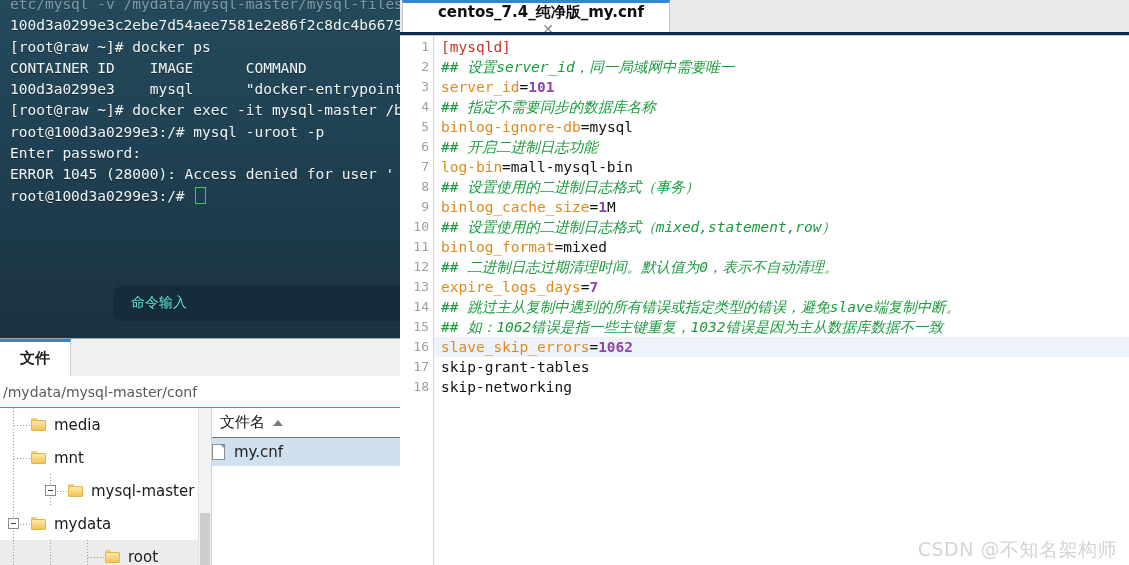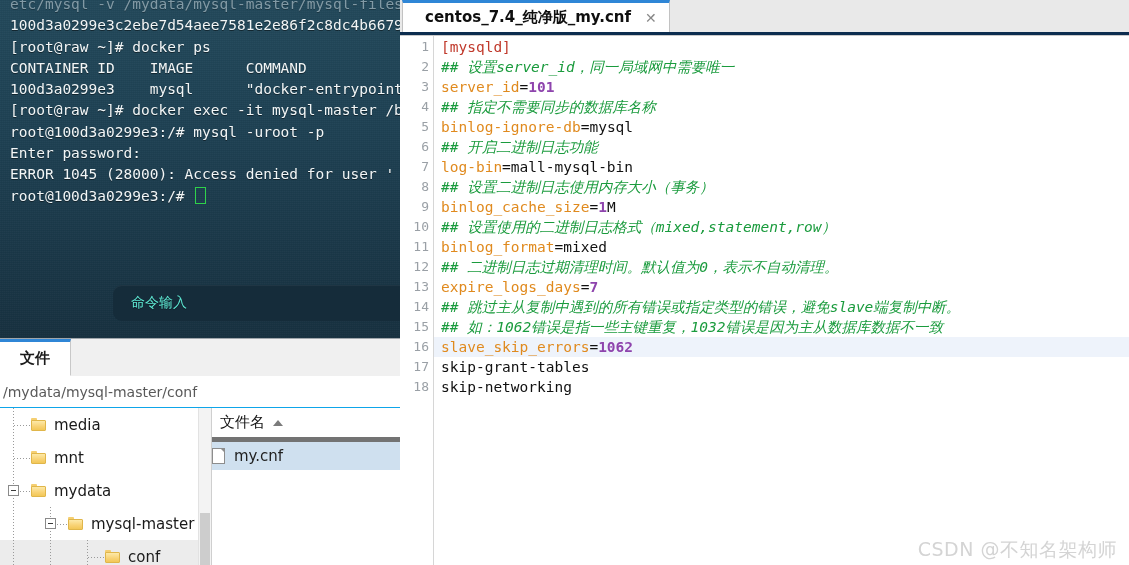--- a/index.html
+++ b/index.html
@@ -150,21 +150,21 @@
   #tree-thumb{
     position:absolute;left:1px;width:10px;top:105px;height:56px;background:#cdcdcd;
   }
 
   
   #list-pane{
     position:absolute;left:212px;top:0;width:188px;height:158px;background:#fff;overflow:hidden;
   }
   #list-header{
     height:29px;display:flex;align-items:center;
-    border-bottom:5px solid #737373;background:#ffffff;padding-left:8px;
+    border-bottom:1px solid #737373;background:#ffffff;padding-left:8px;
   }
   #list-header-label{
     font-size:15px;color:#111;
     font-family:"DejaVu Sans","Liberation Sans",sans-serif;
   }
   #sort-arrow{
     width:0;height:0;margin-left:8px;
     border-left:5px solid transparent;border-right:5px solid transparent;
     border-bottom:6px solid #7b7b7b;
   }
@@ -185,21 +185,21 @@
 
   
   #editor-col{position:absolute;left:400px;top:0;width:729px;height:565px;background:#fff;}
   #ed-tabbar{
     position:absolute;left:0;top:0;width:729px;height:32px;background:#e9e9e9;
   }
   #ed-tab{
     position:absolute;left:2px;top:0;height:32px;
     background:#ffffff;border-top:3px solid #2f86d6;
     border-left:1px solid #c2c2c2;border-right:1px solid #c2c2c2;
-    display:flex;align-items:center;box-sizing:border-box;padding:0 12px 0 22px;
+    display:flex;align-items:center;box-sizing:border-box;padding:0 12px 0 22px;flex-direction:column;
   }
   #ed-tab-label{
     font-size:15px;font-weight:bold;color:#0f0f0f;white-space:nowrap;
     font-family:"DejaVu Sans","Liberation Sans",sans-serif;
   }
   #ed-tab-close{
     margin-left:14px;font-size:14px;color:#888;line-height:1;
     font-family:"DejaVu Sans","Liberation Sans",sans-serif;
   }
   #ed-tab-underline{
@@ -283,49 +283,49 @@
                 <div class="tw-dots" style="left: 13px;"></div>
                 <div class="tw-hdot" style="left: 14px; width: 16px;"></div>
                 <div class="folder" style="left: 31px;">
                   <span class="tabf"></span>
                   <span class="body"></span>
                 </div>
                 <span class="tree-label" style="left: 54px;">mnt</span>
               </div>
               <div class="tree-row">
                 <div class="tw-dots" style="left: 13px;"></div>
-                <div class="tw-hdot" style="left: 14px; width: 16px;"></div>
-                <div class="toggle" style="left: 8px;"></div>
-                <div class="folder" style="left: 31px;">
-                  <span class="tabf"></span>
-                  <span class="body"></span>
-                </div>
-                <span class="tree-label" style="left: 54px;">mydata</span>
-              </div>
-              <div class="tree-row">
-                <div class="tw-dots" style="left: 13px;"></div>
                 <div class="tw-dots" style="left: 50px;"></div>
                 <div class="tw-hdot" style="left: 51px; width: 16px;"></div>
                 <div class="toggle" style="left: 45px;"></div>
                 <div class="folder" style="left: 68px;">
                   <span class="tabf"></span>
                   <span class="body"></span>
                 </div>
                 <span class="tree-label" style="left: 91px;">mysql-master</span>
+              </div>
+              <div class="tree-row">
+                <div class="tw-dots" style="left: 13px;"></div>
+                <div class="tw-hdot" style="left: 14px; width: 16px;"></div>
+                <div class="toggle" style="left: 8px;"></div>
+                <div class="folder" style="left: 31px;">
+                  <span class="tabf"></span>
+                  <span class="body"></span>
+                </div>
+                <span class="tree-label" style="left: 54px;">mydata</span>
               </div>
               <div class="tree-row selected">
                 <div class="tw-dots" style="left: 13px;"></div>
                 <div class="tw-dots" style="left: 50px;"></div>
                 <div class="tw-dots" style="left: 87px;"></div>
                 <div class="tw-hdot" style="left: 88px; width: 16px;"></div>
                 <div class="folder" style="left: 105px;">
                   <span class="tabf"></span>
                   <span class="body"></span>
                 </div>
-                <span class="tree-label" style="left: 128px;">conf</span>
+                <span class="tree-label" style="left: 128px;">root</span>
               </div>
             </div>
           <div id="tree-scrollbar">
             <div id="tree-thumb"></div>
           </div>
         </div>
 
         <div id="list-pane">
           <div id="list-header">
             <span id="list-header-label">文件名</span>
@@ -375,21 +375,21 @@
         </div>
       <div id="gutter-line"></div>
       <div id="code-lines">
           <div class="code-line" style="top: 1px;"><span class="sec">[mysqld]</span></div>
           <div class="code-line" style="top: 21px;"><span class="cm">## 设置server_id，同一局域网中需要唯一</span></div>
           <div class="code-line" style="top: 41px;"><span class="key">server_id</span><span class="val">=</span><span class="num">101</span></div>
           <div class="code-line" style="top: 61px;"><span class="cm">## 指定不需要同步的数据库名称</span></div>
           <div class="code-line" style="top: 81px;"><span class="key">binlog-ignore-db</span><span class="val">=</span><span class="val">mysql</span></div>
           <div class="code-line" style="top: 101px;"><span class="cm">## 开启二进制日志功能</span></div>
           <div class="code-line" style="top: 121px;"><span class="key">log-bin</span><span class="val">=</span><span class="val">mall-mysql-bin</span></div>
-          <div class="code-line" style="top: 141px;"><span class="cm">## 设置二进制日志使用内存大小（事务）</span></div>
+          <div class="code-line" style="top: 141px;"><span class="cm">## 设置使用的二进制日志格式（事务）</span></div>
           <div class="code-line" style="top: 161px;"><span class="key">binlog_cache_size</span><span class="val">=</span><span class="num">1</span><span class="val">M</span></div>
           <div class="code-line" style="top: 181px;"><span class="cm">## 设置使用的二进制日志格式（mixed,statement,row）</span></div>
           <div class="code-line" style="top: 201px;"><span class="key">binlog_format</span><span class="val">=</span><span class="val">mixed</span></div>
           <div class="code-line" style="top: 221px;"><span class="cm">## 二进制日志过期清理时间。默认值为0，表示不自动清理。</span></div>
           <div class="code-line" style="top: 241px;"><span class="key">expire_logs_days</span><span class="val">=</span><span class="num">7</span></div>
           <div class="code-line" style="top: 261px;"><span class="cm">## 跳过主从复制中遇到的所有错误或指定类型的错误，避免slave端复制中断。</span></div>
           <div class="code-line" style="top: 281px;"><span class="cm">## 如：1062错误是指一些主键重复，1032错误是因为主从数据库数据不一致</span></div>
           <div class="code-line hl" style="top: 301px;"><span class="key">slave_skip_errors</span><span class="val">=</span><span class="num">1062</span></div>
           <div class="code-line" style="top: 321px;"><span class="val">skip-grant-tables</span></div>
           <div class="code-line" style="top: 341px;"><span class="val">skip-networking</span></div>

